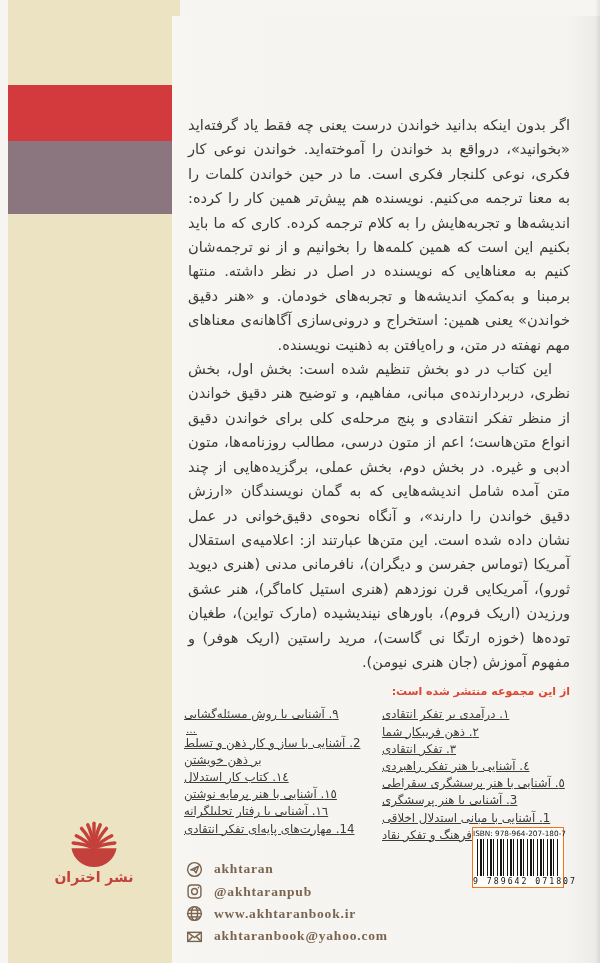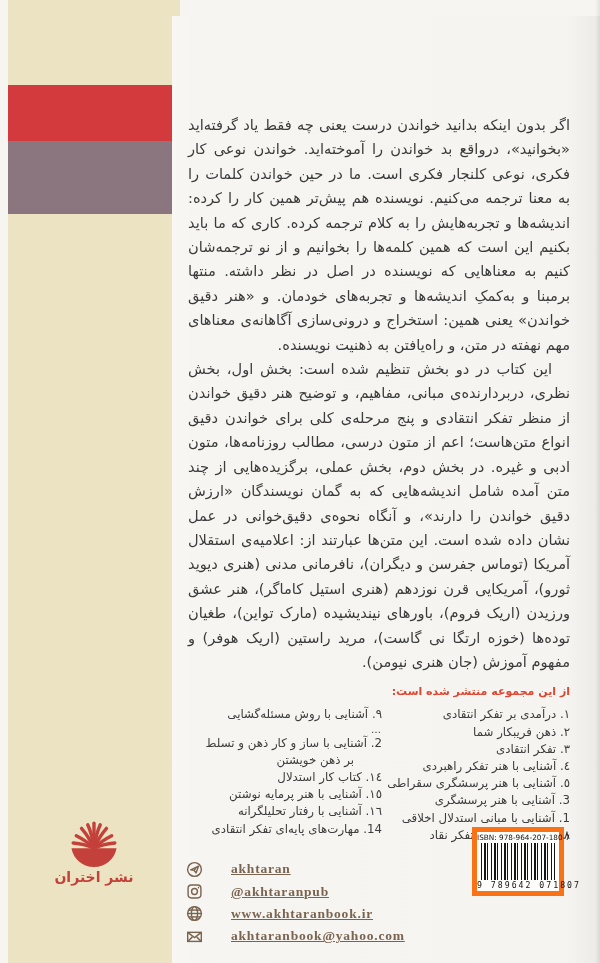--- a/index.html
+++ b/index.html
@@ -34,38 +34,38 @@
   .synopsis p{margin:0;}
   .synopsis p.indent{text-indent:18px;}
   .series-header{
     direction:rtl;text-align:right;margin:11px 30px 0 16px;
     color:#dd4631;font-weight:bold;font-size:11px;
   }
   .series-list{
     display:flex;direction:rtl;margin:8px 30px 0 12px;
     color:#3c3c3c;font-size:11.8px;line-height:17.2px;
   }
-  .series-col{text-align:right;}
+  .series-col{text-align:left;text-decoration:underline;}
   .series-col.col-a{width:188px;}
   .series-col.col-b{width:198px;}
   .series-item{white-space:nowrap;}
   .series-item.cont{padding-left:0;padding-right:28px;white-space:normal;}
   .series-item.dots{font-size:10px;line-height:11px;letter-spacing:1px;padding-left:2px;}
   
   .contacts{margin:14px 0 0 14px;direction:ltr;}
   .contact-row{display:flex;align-items:center;height:22.4px;}
   .contact-row svg{width:17px;height:17px;flex:0 0 17px;stroke:#7a6450;fill:none;stroke-width:1.5;}
   .contact-text{
-    margin-left:28px;color:#7a6450;font-weight:bold;
-    font-family:"Liberation Serif", serif;font-size:13.5px;letter-spacing:0.8px;text-decoration:underline;
+    margin-left:11px;color:#7a6450;font-weight:bold;
+    font-family:"Liberation Serif", serif;font-size:13.5px;letter-spacing:0.8px;
   }
   
   .barcode{
-    position:absolute;left:472px;top:827px;width:92px;height:69px;
-    background:#fdfdfc;border:5px solid #f97316;box-sizing:border-box;
+    position:absolute;left:472px;top:827px;width:92px;height:61px;
+    background:#fdfdfc;border:1px solid #f97316;box-sizing:border-box;
     display:flex;flex-direction:column;align-items:stretch;
   }
   .isbn-label{
     font-size:7.3px;color:#111;text-align:center;white-space:nowrap;
     padding-top:1px;letter-spacing:0px;font-family:"DejaVu Sans", sans-serif;
   }
   .bars{
     flex:1;margin:1px 4px 0 4px;
     background:
       repeating-linear-gradient(90deg,#141414 0 1px,transparent 1px 3px,#141414 3px 5px,transparent 5px 6px,#141414 6px 7px,transparent 7px 10px);

